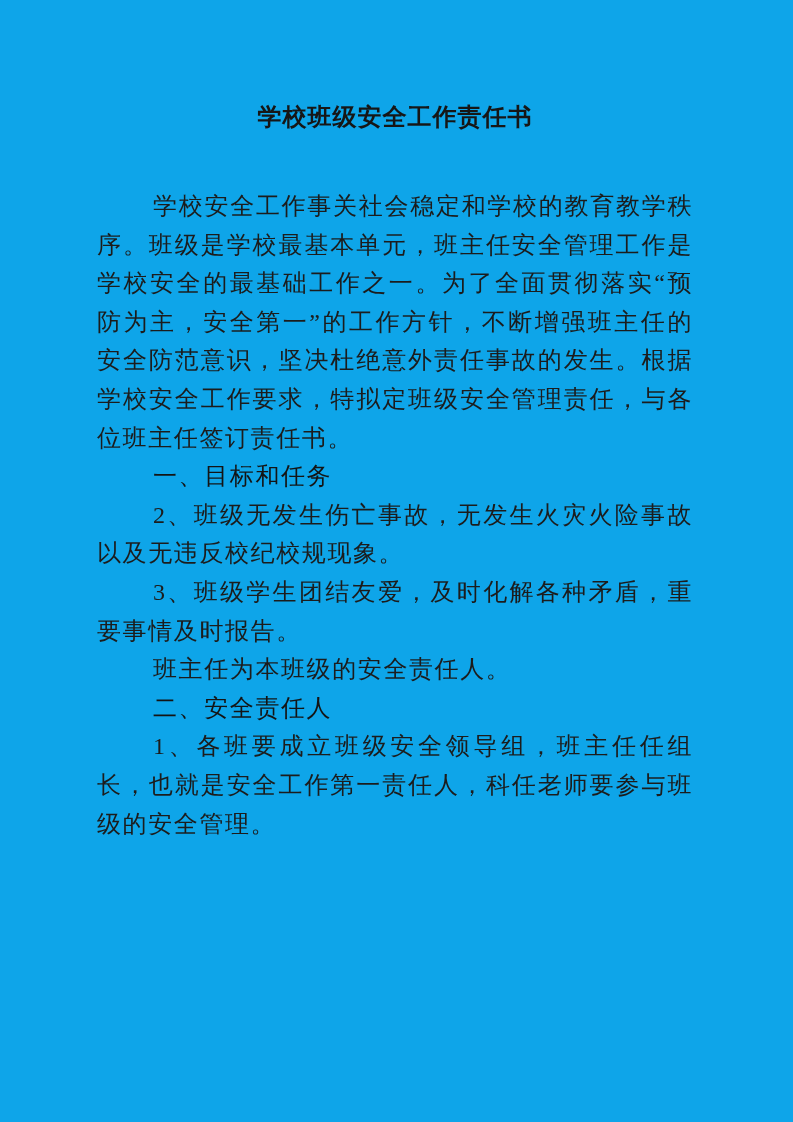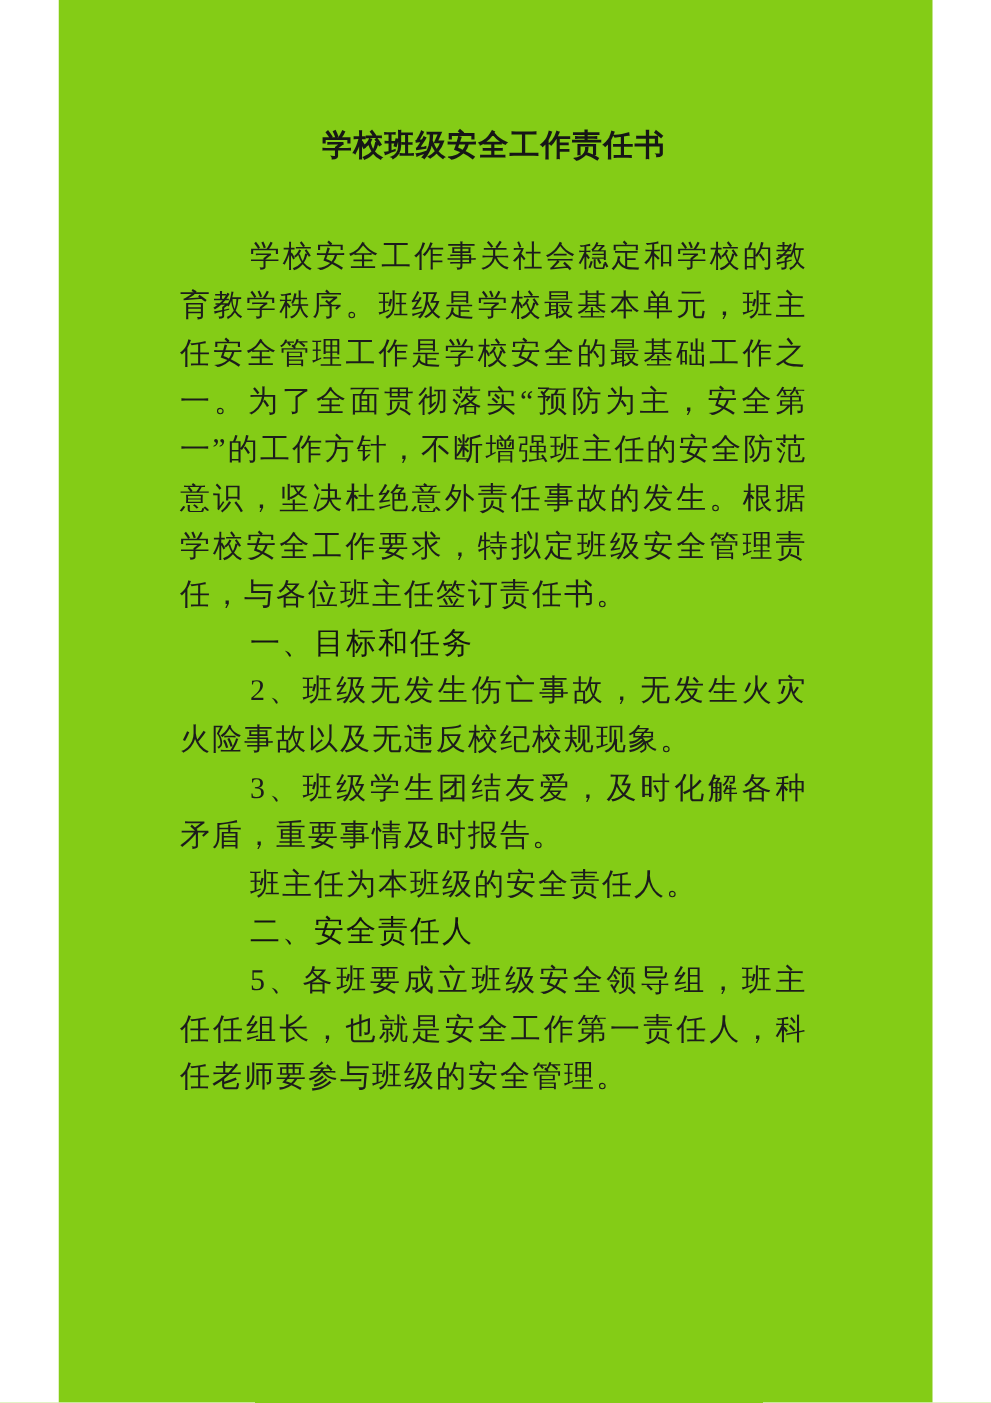--- a/index.html
+++ b/index.html
@@ -2,24 +2,24 @@
 <html><head>
 <meta charset="utf-8">
 <style>
   html, body {
     margin: 0;
     padding: 0;
     background: #ffffff;
   }
   .page {
     position: relative;
-    width: 699px;
+    width: 793px;
     height: 1122px;
     margin: 0 auto;
-    background: #84cc16;
+    background: #0ea5e9;
     box-sizing: border-box;
     padding: 99px 100px 0 97px;
     font-family: "Liberation Serif", "DejaVu Serif", serif;
     color: #1c1c1c;
     overflow: hidden;
   }
   .doc-title {
     margin: 0 0 52px 0;
     font-size: 24px;
     line-height: 36px;
@@ -50,15 +50,15 @@
 
 <div class="page">
   <h1 class="doc-title">学校班级安全工作责任书</h1>
   <div class="doc-body" id="doc-body">
       <p class="para body">学校安全工作事关社会稳定和学校的教育教学秩序。班级是学校最基本单元，班主任安全管理工作是学校安全的最基础工作之一。为了全面贯彻落实“预防为主，安全第一”的工作方针，不断增强班主任的安全防范意识，坚决杜绝意外责任事故的发生。根据学校安全工作要求，特拟定班级安全管理责任，与各位班主任签订责任书。</p>
       <p class="para heading">一、目标和任务</p>
       <p class="para body">2、班级无发生伤亡事故，无发生火灾火险事故以及无违反校纪校规现象。</p>
       <p class="para body">3、班级学生团结友爱，及时化解各种矛盾，重要事情及时报告。</p>
       <p class="para body">班主任为本班级的安全责任人。</p>
       <p class="para heading">二、安全责任人</p>
-      <p class="para body">5、各班要成立班级安全领导组，班主任任组长，也就是安全工作第一责任人，科任老师要参与班级的安全管理。</p>
+      <p class="para body">1、各班要成立班级安全领导组，班主任任组长，也就是安全工作第一责任人，科任老师要参与班级的安全管理。</p>
     </div>
 </div>
 
 </body></html>

